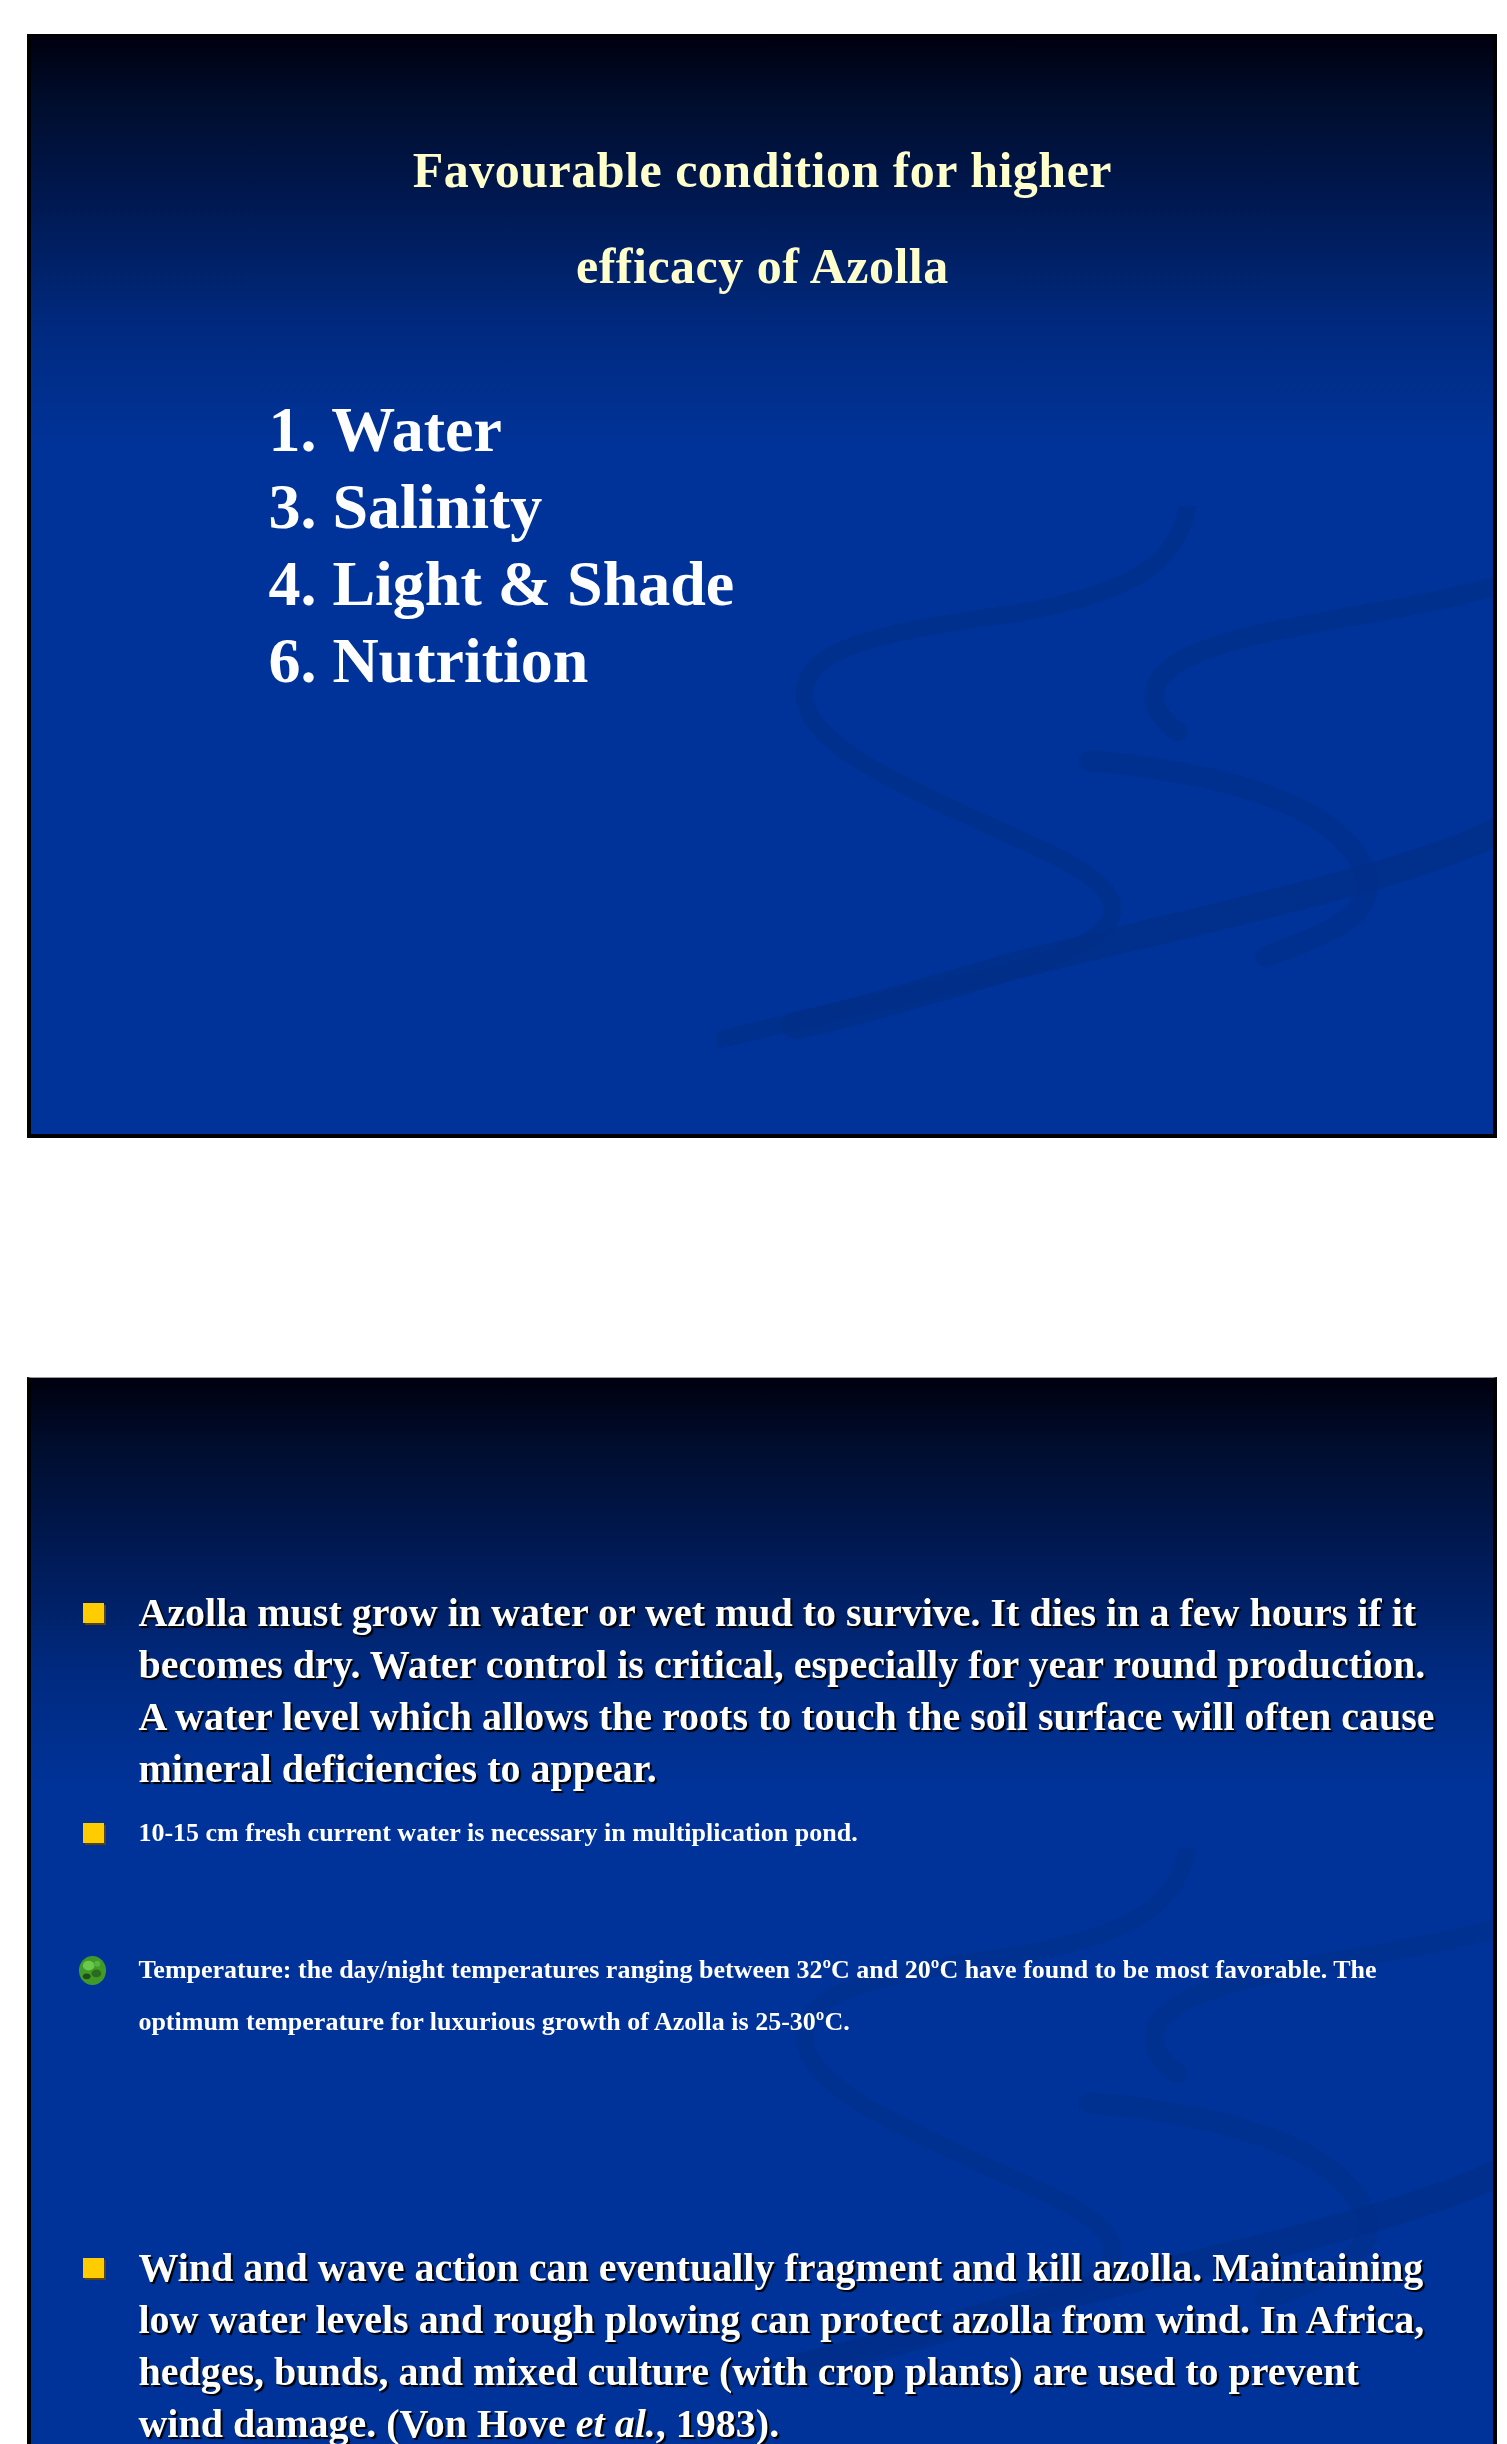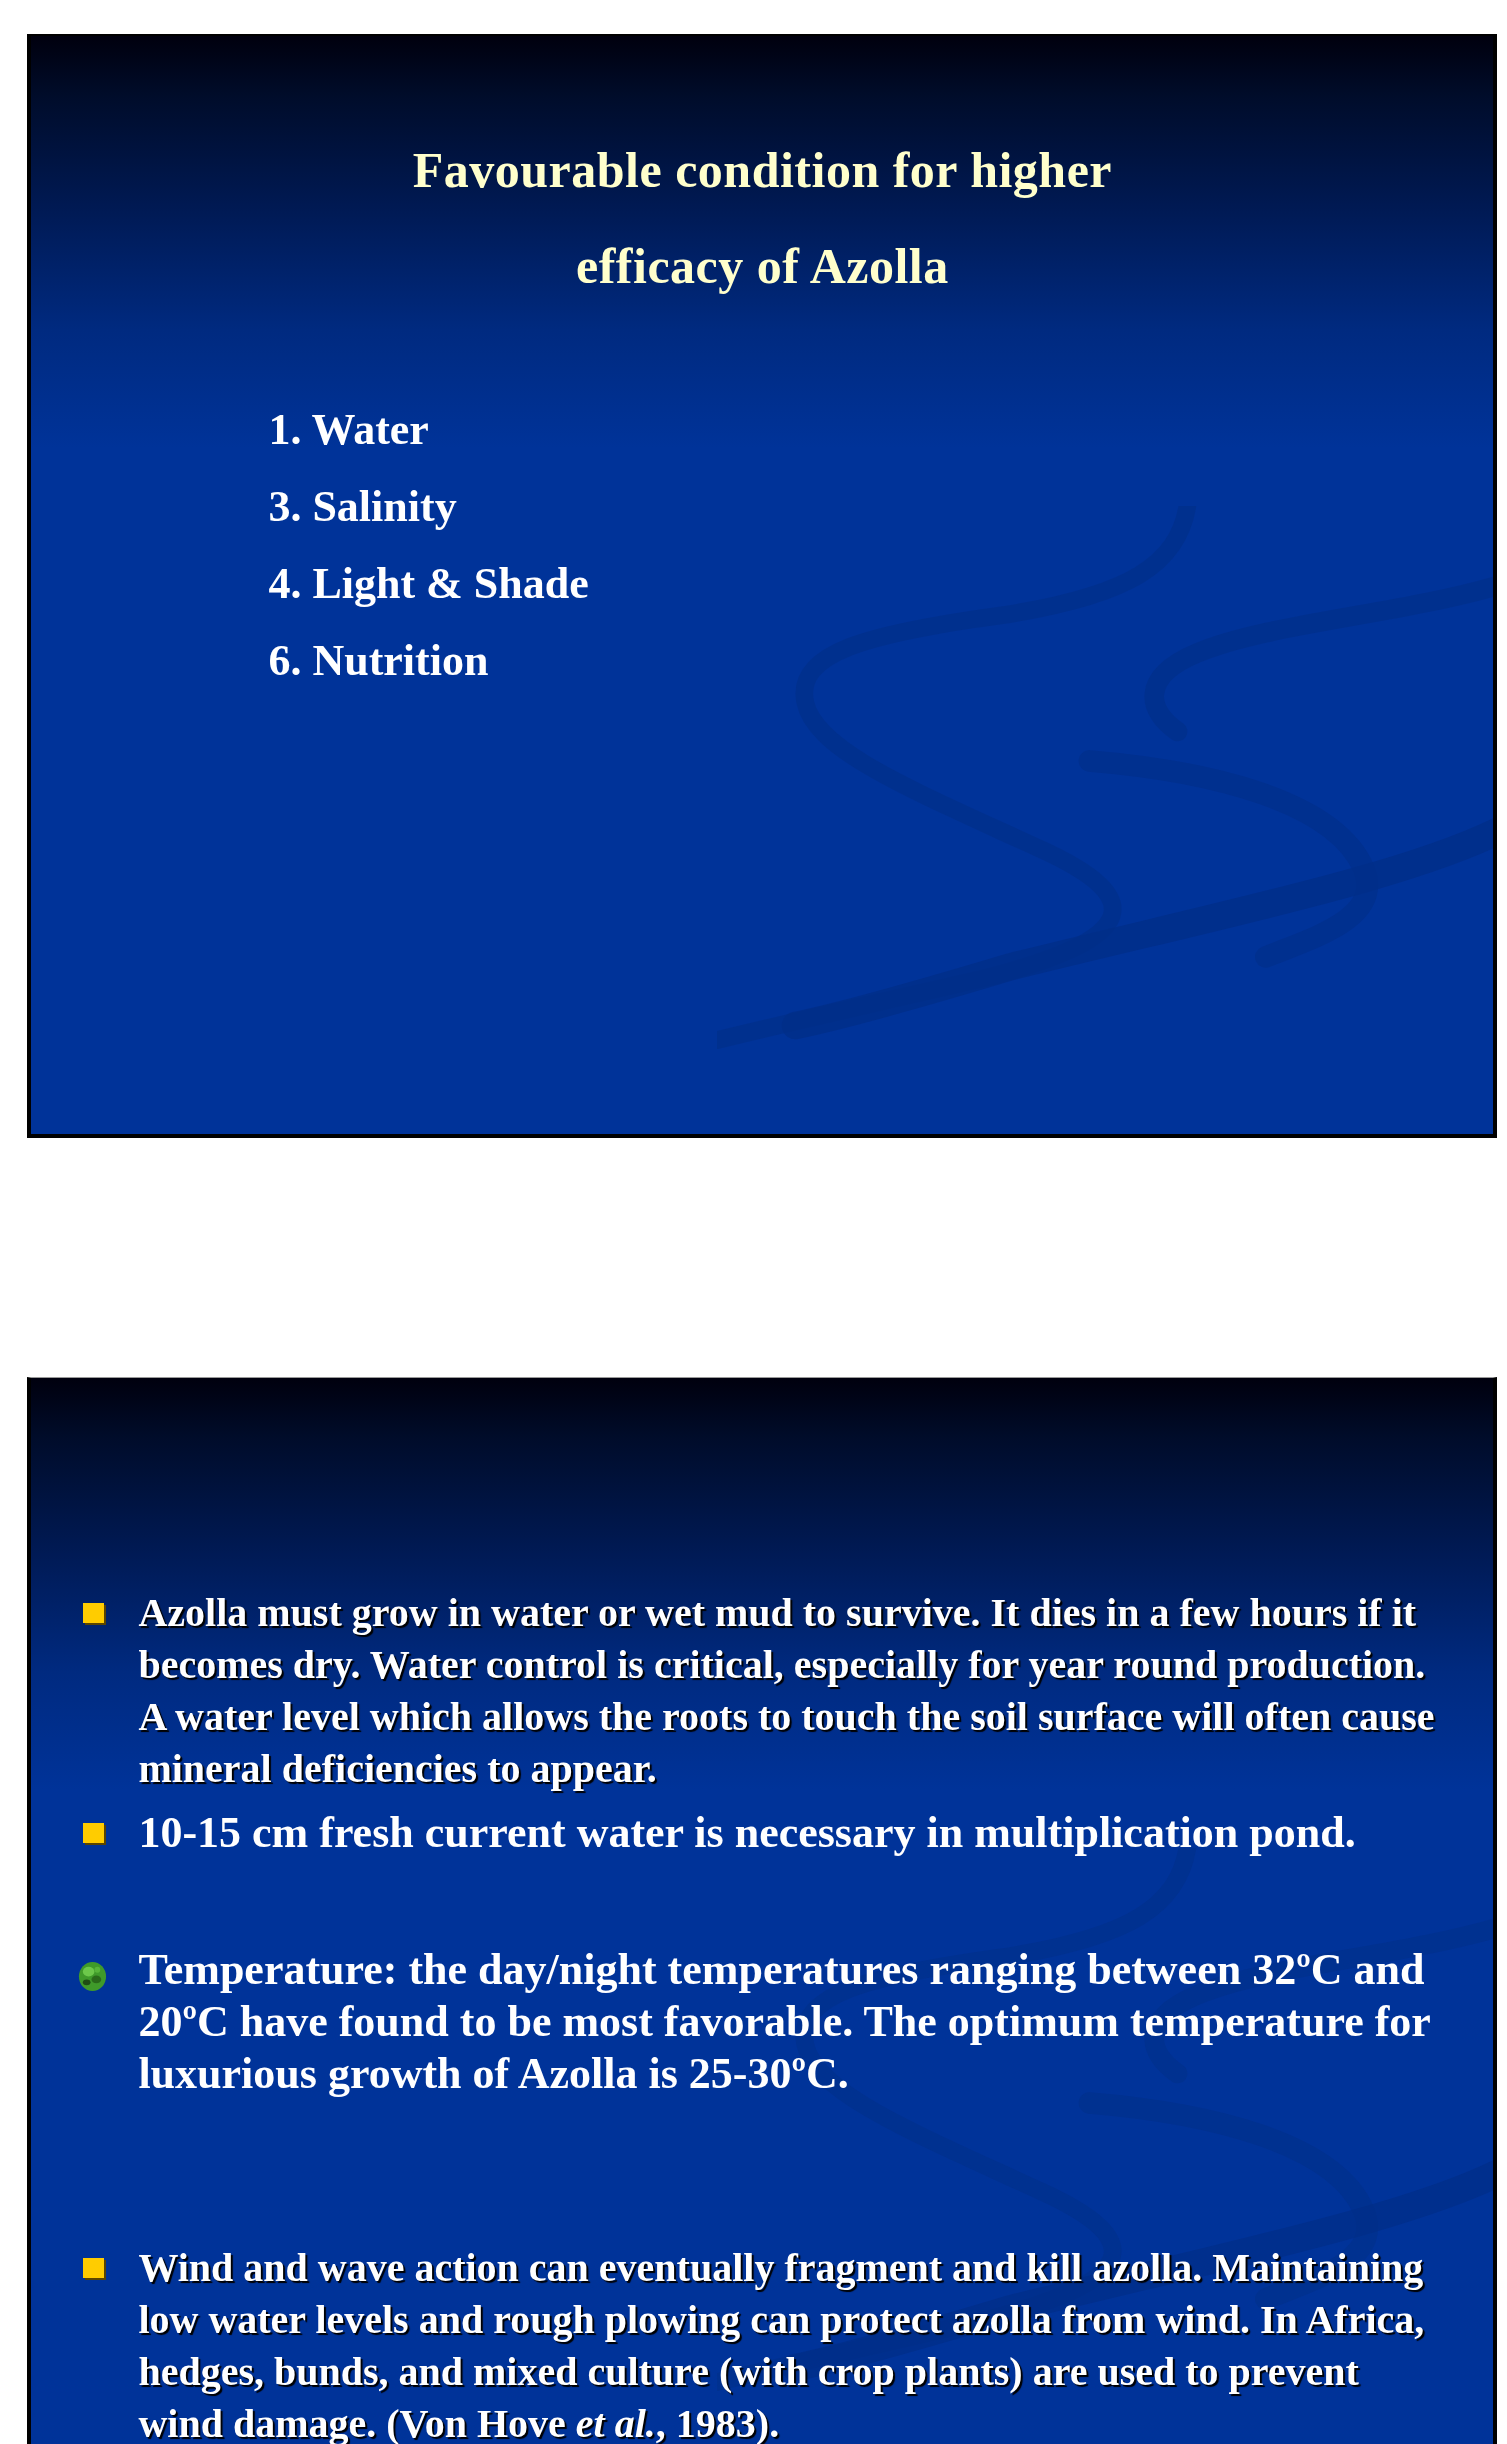--- a/index.html
+++ b/index.html
@@ -4,28 +4,28 @@
 <style>
   html, body { margin:0; padding:0; }
   body { width:1507px; height:2444px; background:#ffffff; position:relative; overflow:hidden; font-family:"Liberation Serif", "DejaVu Serif", serif; }
   .slide { position:absolute; left:27.4px; width:1470px; box-sizing:border-box; overflow:hidden;
     background: linear-gradient(to bottom, #00000e 0px, #000c2a 59px, #001a55 176px, #002a80 294px, #003399 412px, #003399 100%); }
   #slide1 { top:34px; height:1104px; border-left:4.9px solid #000; border-right:4.9px solid #000; border-bottom:4.9px solid #000; border-top:2px solid #000; }
   #slide2 { top:1377px; height:1067px; border-left:4.9px solid #000; border-right:4.9px solid #000; border-top:1px solid #9a9a9a; }
   .swirl { position:absolute; pointer-events:none; }
   .title1 { position:absolute; left:0; right:0; top:86px; text-align:center; color:#ffffcc; font-weight:bold; font-size:50px; line-height:96px; letter-spacing:0.5px; }
   .title1 span { display:block; }
-  .numlist { position:absolute; left:237px; top:355px; margin:0; padding:0; list-style:none; color:#ffffff; font-weight:bold; font-size:44px; line-height:77px; }
+  .numlist { position:absolute; left:237px; top:355px; margin:0; padding:0; list-style:none; color:#ffffff; font-weight:bold; font-size:64px; line-height:77px; }
   .numlist li { white-space:nowrap; }
   .title2 { position:absolute; left:0; right:0; top:53px; text-align:center; color:#e6e6f7; font-weight:bold; font-size:76px; line-height:98px;
     text-shadow: 3.9px 3.9px 2.9px #000010; letter-spacing:1px; }
   .bullets { position:absolute; left:0; top:0; width:100%; height:100%; margin:0; padding:0; list-style:none; }
   .bullet { position:absolute; left:107px; width:1313px; color:#ffffff; font-size:40px; line-height:52px;font-weight:bold; }
   .bullet.normal { text-shadow: 2px 2px 1px #000000; }
-  .bullet.bold { font-weight:bold; font-size:44px; }
+  .bullet.bold { font-weight:bold; font-size:26px; }
   .marker { position:absolute; left:-55px; top:15.7px; width:20.6px; height:20.6px; background:#ffcc00; box-shadow:2px 2px 0 #5a4400; }
   .marker.leaf { left:-61px; top:8.8px; width:31px; height:33px; background:none; box-shadow:none; }
   .btext { display:block; }
   i { font-style:italic; }
 </style>
 </head>
 <body>
 
 <div class="slide" id="slide1">
   <svg class="swirl" style="left:686px;top:470px" width="784" height="647" viewBox="0 0 800 660">

